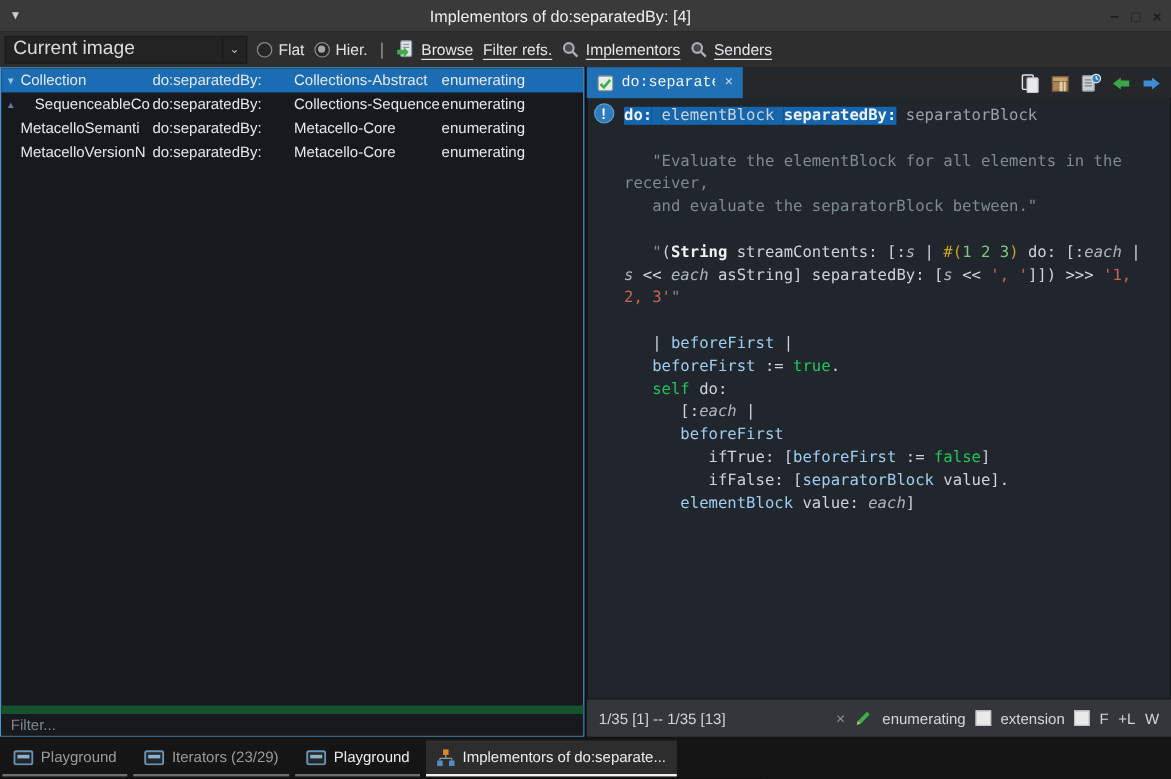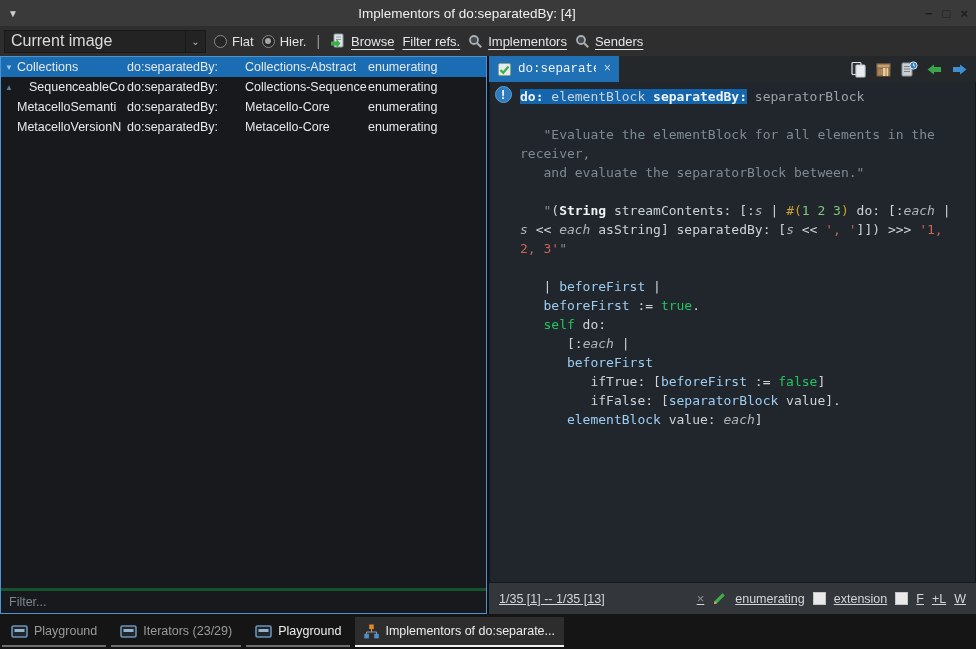--- a/index.html
+++ b/index.html
@@ -36,21 +36,21 @@
   .rows { flex:1; overflow:hidden; }
   .lrow { height:20px; display:flex; align-items:center; font-size:12.5px; color:#e6e8ea; white-space:nowrap; }
   .lrow.sel { background:#1b6db3; }
   .c1 { width:126px; overflow:hidden; display:flex; align-items:center; height:100%; }
   .c2 { width:118px; overflow:hidden; }
   .c3 { width:123px; overflow:hidden; }
   .c4 { flex:1; overflow:hidden; }
   .arrow { width:16px; text-align:center; font-size:8px; flex:0 0 auto; }
   .arrow.td { color:#9fc3df; }
   .arrow.tu { color:#5b7fa0; }
-  .filter { height:25px; border-top:3px solid #14532d; background:#17191c; flex:0 0 auto; }
+  .filter { height:25px; border-top:7px solid #14532d; background:#17191c; flex:0 0 auto; }
   .filter input { width:100%; height:100%; background:transparent; border:none; outline:none; color:#c6ccd2; font-size:12.5px; padding:0 8px; font-family:"Liberation Sans", sans-serif; }
   .filter input::placeholder { color:#7d8790; }
 
   
   .right-panel { flex:1; display:flex; flex-direction:column; background:#26292c; min-height:0; }
   .tabbar { height:26px; background:#24282b; display:flex; align-items:stretch; flex:0 0 auto; }
   .tab { background:#1f70b5; display:flex; align-items:center; gap:6px; padding:0 8px; max-width:130px;font-family:Liberation Mono, monospace; }
   .tab .tlabel { font-size:12.5px; color:#f2f5f7; white-space:nowrap; overflow:hidden; }
   .tab .tclose { color:#cfd9e2; font-size:12px; padding-left:2px; }
   .tab-tools { flex:1; display:flex; align-items:center; justify-content:flex-end; gap:8px; padding-right:8px; }
@@ -63,21 +63,21 @@
   .code .g { color:#7e8a94; }
   .code .v { color:#9ecdf2; }
   .code .s { color:#c96555; }
   .code .n { color:#7fc87f; }
   .code .y { color:#c9a227; }
   .code .k { color:#22c55e; }
   .code .i { font-style:italic; color:#aeb6bd; }
   .code .a { color:#9aa1a8; }
   .code .hl { background:#1465ab; }
 
-  .statusbar { height:31px; background:#33373b; display:flex; align-items:center; padding:0 10px; font-size:12.5px; color:#d2d6da; flex:0 0 auto;text-decoration:underline; }
+  .statusbar { height:31px; background:#33373b; display:flex; align-items:center; padding:0 10px; font-size:12.5px; color:#d2d6da; flex:0 0 auto; }
   .status-left { flex:1; }
   .status-right { display:flex; align-items:center; gap:8px; }
   .sclose { color:#8f9499; font-size:13px; }
   .checkbox { width:13px; height:13px; background:#e9e9e9; border:1px solid #c4c4c4; }
   .flag { color:#d2d6da; }
 
   
   .taskbar { height:35px; background:#151515; display:flex; align-items:flex-end; gap:5px; padding:0 2px 2px 2px; flex:0 0 auto; }
   .task { height:30px; display:flex; align-items:center; gap:6px; padding:0 9px; border-bottom:2px solid #6e6e6e; font-size:12.5px; color:#ededed; white-space:nowrap; }
   .task.dim { color:#9b9b9b; }
@@ -149,21 +149,21 @@
     </div>
   </div>
 
   <div class="main">
 
     <div class="left-panel">
       <div class="rows" id="rows">
           <div class="lrow sel">
             <span class="c1">
               <span class="arrow td">▼</span>
-              <span>Collections</span>
+              <span>Collection</span>
             </span>
             <span class="c2">do:separatedBy:</span>
             <span class="c3">Collections-Abstract</span>
             <span class="c4">enumerating</span>
           </div>
           <div class="lrow">
             <span class="c1">
               <span class="arrow tu">▲</span>
               <span style="padding-left: 12px;">SequenceableCo</span>
             </span>

